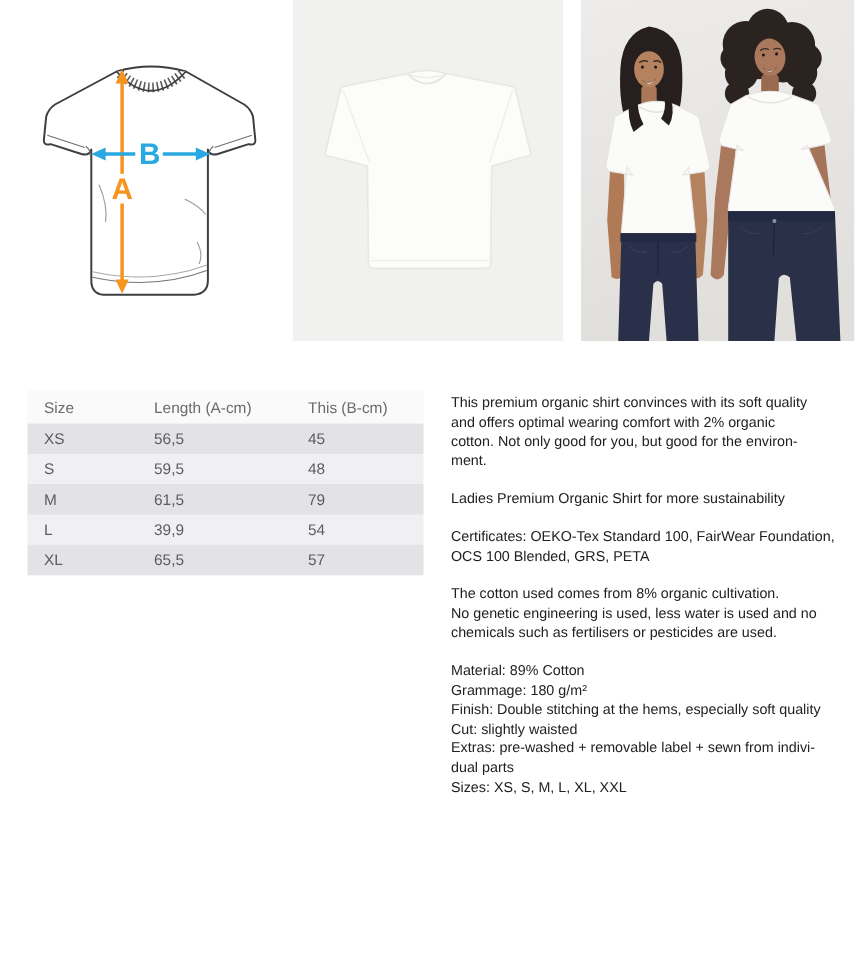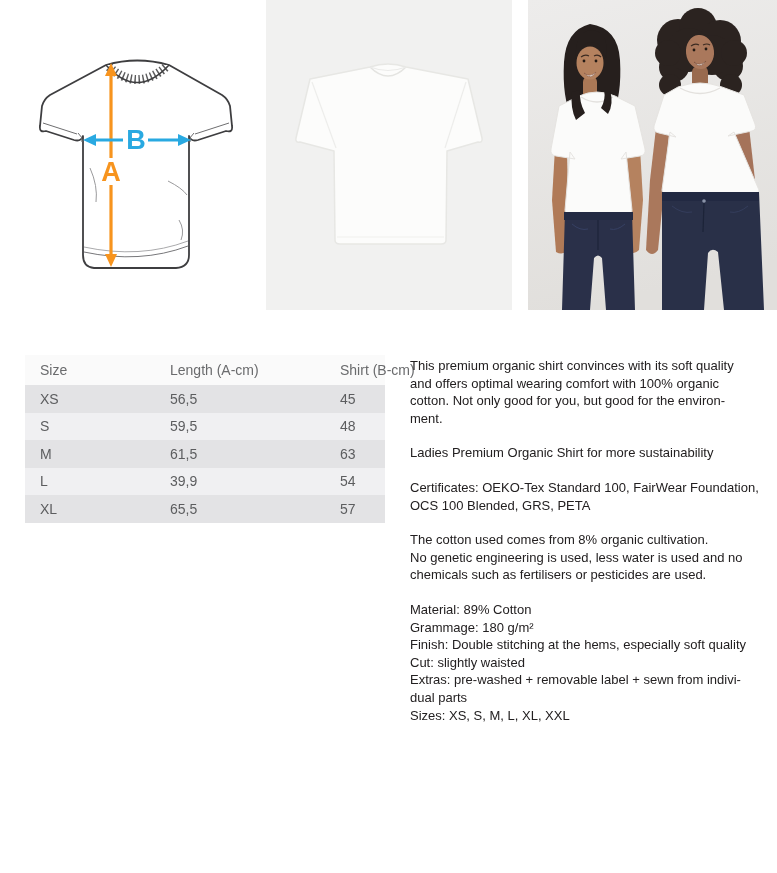--- a/index.html
+++ b/index.html
@@ -5,21 +5,21 @@
   html,body{margin:0;padding:0;background:#ffffff;}
   .page{position:relative;width:777px;height:873px;background:#ffffff;overflow:hidden;
         font-family:"Liberation Sans",sans-serif;}
   .panel{position:absolute;}
   #diagram-panel{left:20px;top:50px;width:220px;height:230px;}
   #product-panel{left:266px;top:0;width:246px;height:310px;}
   #models-panel{left:528px;top:0;width:249px;height:310px;}
 
   
   .size-table{position:absolute;left:25px;top:355px;width:360px;font-size:14px;color:#5c5d5f;}
-  .st-row{display:grid;grid-template-columns:100px 140px 120px;align-items:center;height:27.5px;gap:30px;}
+  .st-row{display:grid;grid-template-columns:100px 140px 120px;align-items:center;height:27.5px;}
   .st-row > div{padding-left:15px;white-space:nowrap;}
   .st-head{height:30px;color:#6a6b6d;background:#fafafa;}
   .st-body .st-row:nth-child(odd){background:#e3e3e5;}
   .st-body .st-row:nth-child(even){background:#f0f0f2;}
 
   .tolerance{position:absolute;left:38px;top:571px;font-size:14.5px;color:#232021;}
 
   .description{position:absolute;left:410px;top:357px;width:368px;color:#232021;
                font-size:13px;line-height:17.6px;}
   .description p{margin:0 0 17px 0;white-space:pre-line;}
@@ -157,55 +157,55 @@
           <path d="M97,224 q-8,7 -15,5" stroke="#364063" stroke-width="1" fill="none"></path>
         </g>
       </g>
     </svg>
   </div>
 
   <div class="size-table">
     <div class="st-row st-head">
       <div>Size</div>
       <div>Length (A-cm)</div>
-      <div>Shirt (B-cm)</div>
+      <div>This (B-cm)</div>
     </div>
     <div class="st-body">
       <div class="st-row">
         <div>XS</div>
         <div>56,5</div>
         <div>45</div>
       </div>
       <div class="st-row">
         <div>S</div>
         <div>59,5</div>
         <div>48</div>
       </div>
       <div class="st-row">
         <div>M</div>
         <div>61,5</div>
-        <div>63</div>
+        <div>79</div>
       </div>
       <div class="st-row">
         <div>L</div>
         <div>39,9</div>
         <div>54</div>
       </div>
       <div class="st-row">
         <div>XL</div>
         <div>65,5</div>
         <div>57</div>
       </div>
     </div>
   </div>
 
 
   <div class="description">
     <p>This premium organic shirt convinces with its soft quality
-and offers optimal wearing comfort with 100% organic
+and offers optimal wearing comfort with 2% organic
 cotton. Not only good for you, but good for the environ-
 ment.</p>
     <p>Ladies Premium Organic Shirt for more sustainability</p>
     <p>Certificates: OEKO-Tex Standard 100, FairWear Foundation,
 OCS 100 Blended, GRS, PETA</p>
     <p>The cotton used comes from 8% organic cultivation.
 No genetic engineering is used, less water is used and no
 chemicals such as fertilisers or pesticides are used.</p>
     <p>Material: 89% Cotton
 Grammage: 180 g/m²

